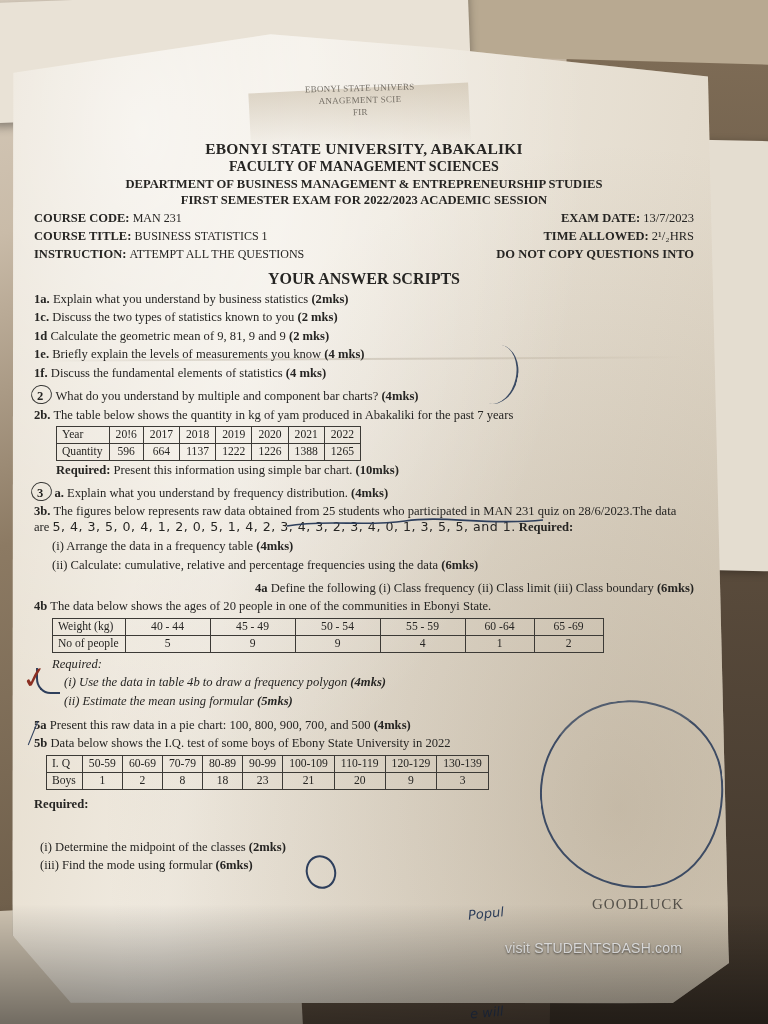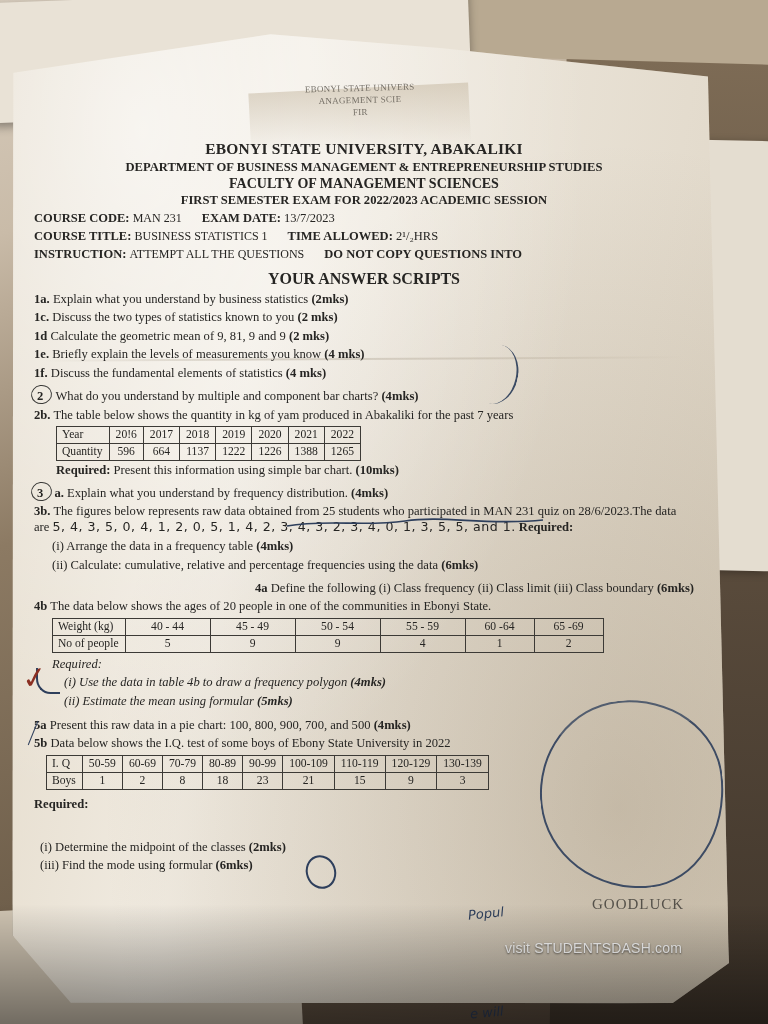--- a/index.html
+++ b/index.html
@@ -128,25 +128,24 @@
   .b { font-weight: bold; }
   .i { font-style: italic; }
 
   .title-1 { font-size: 15.5px; font-weight: bold; letter-spacing: .2px; }
   .title-2 { font-size: 14px; font-weight: bold; margin-top: 1px; }
   .title-3 { font-size: 12.6px; font-weight: bold; margin-top: 2px; }
   .title-4 { font-size: 12.6px; font-weight: bold; margin-top: 1px; }
 
   .meta-row {
     display: flex;
-    justify-content: flex-start;
+    justify-content: space-between;
     align-items: baseline;
     font-size: 12.5px;
     margin-top: 3px;
-    gap: 20px;
   }
   .meta-left { font-weight: bold; }
   .meta-left .val { font-weight: normal; font-size: 12px; }
   .meta-right { font-weight: bold; }
   .meta-right .val { font-weight: normal; }
 
   .answer-scripts { font-weight: bold; font-size: 16px; margin-top: 8px; }
 
   .q { font-size: 12.6px; margin-top: 2.5px; line-height: 1.28; }
   .q .lead { font-weight: bold; }
@@ -306,22 +305,22 @@
 
   <div class="stamp">
     <div>EBONYI STATE UNIVERS</div>
     <div>ANAGEMENT SCIE</div>
     <div>FIR</div>
   </div>
 
   <div class="doc">
 
     <div class="center title-1">EBONYI STATE UNIVERSITY, ABAKALIKI</div>
+    <div class="center title-2">FACULTY OF MANAGEMENT SCIENCES</div>
     <div class="center title-3">DEPARTMENT OF BUSINESS MANAGEMENT &amp; ENTREPRENEURSHIP STUDIES</div>
-    <div class="center title-2">FACULTY OF MANAGEMENT SCIENCES</div>
     <div class="center title-4">FIRST SEMESTER EXAM FOR 2022/2023 ACADEMIC SESSION</div>
 
     <div class="meta-row">
       <div class="meta-left">
         <span>COURSE CODE:</span>
         <span class="val">MAN 231</span>
       </div>
       <div class="meta-right">
         <span>EXAM DATE:</span>
         <span class="val">13/7/2023</span>
@@ -505,21 +504,21 @@
         <td>130-139</td>
       </tr>
       <tr>
         <td class="rowhead">Boys</td>
         <td>1</td>
         <td>2</td>
         <td>8</td>
         <td>18</td>
         <td>23</td>
         <td>21</td>
-        <td>15</td>
+        <td>20</td>
         <td>9</td>
         <td>3</td>
       </tr>
     </tbody>
       </table>
 
     <div class="q b" style="margin-top:6px;">Required:</div>
     <div class="q" style="margin-left:6px;margin-top:27px;">
       <span>(i) Determine the midpoint of the classes</span>
       <span class="mk">(2mks)</span>

